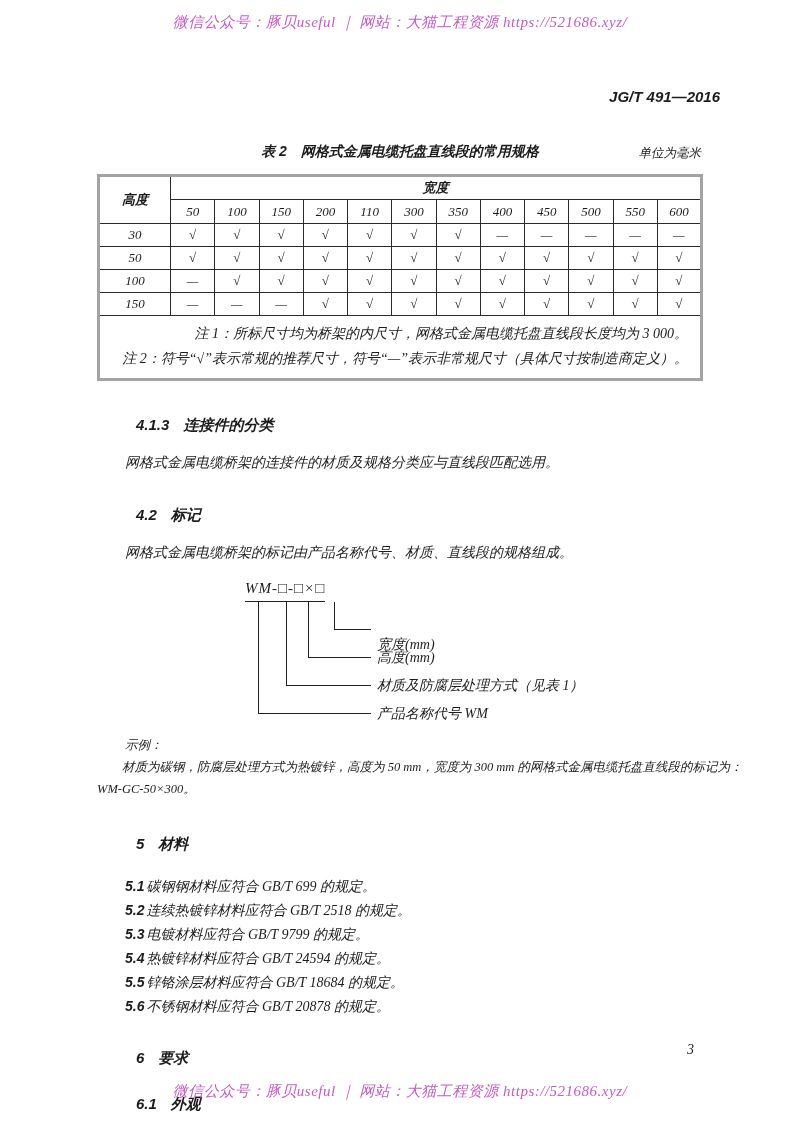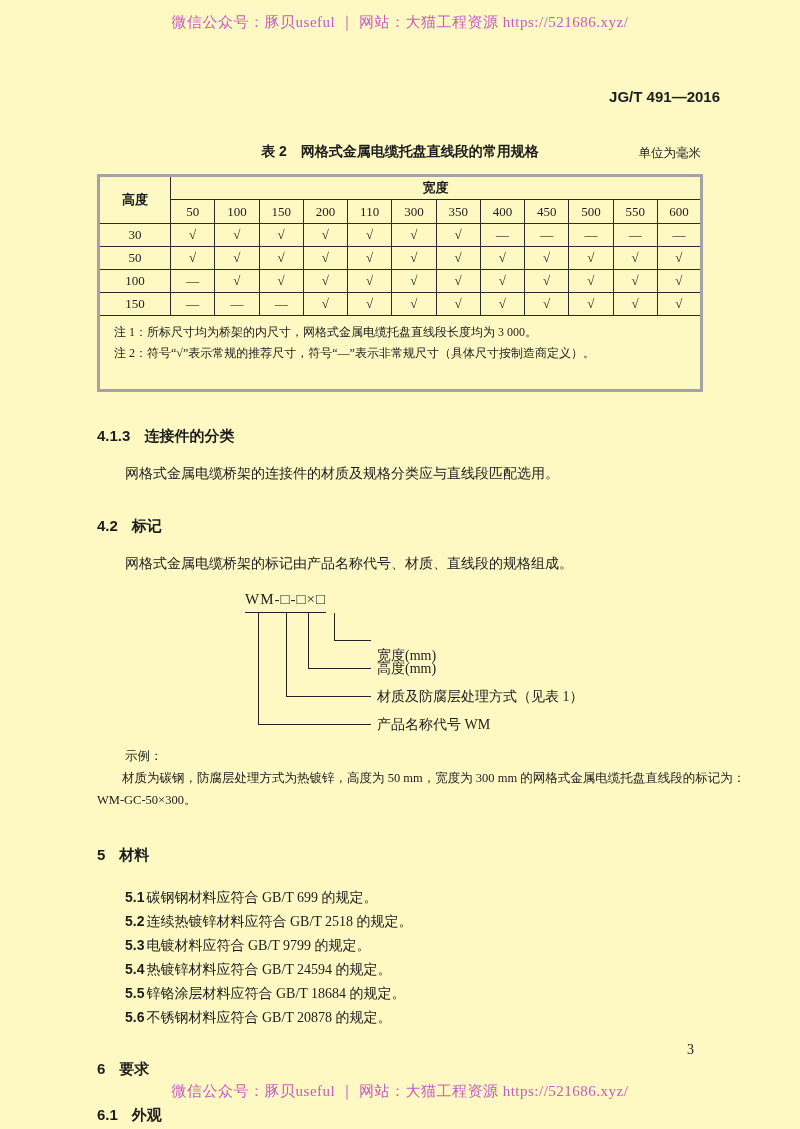--- a/index.html
+++ b/index.html
@@ -1,24 +1,25 @@
 <!DOCTYPE html>
 <html><head>
 <meta charset="utf-8">
 <style>
   * { margin:0; padding:0; box-sizing:border-box; }
   html,body { background:#e8e8e8; }
   .page {
     position:relative;
     width:800px; height:1129px;
     margin:0 auto;
-    background:#fef9c3;
+    background:#ffffff;
     font-family:"Liberation Serif","DejaVu Serif",serif;
     color:#1c1c1c;
     overflow:hidden;
+    font-style:italic;
   }
   .watermark {
     position:absolute; left:0; right:0;
     text-align:center;
     font-size:15px;
     letter-spacing:0.5px;
     font-family:"Liberation Serif","DejaVu Serif",serif;
   }
   .watermark.top { top:13px; }
   .watermark.bottom { top:1082px; }
@@ -39,29 +40,29 @@
   .spec-table col.col-h { width:72px; }
   .spec-table th, .spec-table td {
     border:1px solid #2b2b2b;
     text-align:center; vertical-align:middle;
     font-size:13px; height:23px; padding:1px 2px;
   }
   .spec-table thead th { font-family:"Liberation Sans","DejaVu Sans",sans-serif; font-weight:bold; height:24px; }
   .spec-table thead th.w-col { font-weight:normal; font-family:"Liberation Serif","DejaVu Serif",serif; }
   .spec-table td.h-cell { font-size:13px; }
   .spec-table td.notes-cell {
-    text-align:left; padding:6px 12px 25px 14px;
-    font-size:12px; line-height:1.75; height:auto;
+    text-align:right; padding:6px 12px 7px 14px;
+    font-size:14px; line-height:1.75; height:auto;
   }
   .note-line { white-space:nowrap; }
 
   
   .heading {
     font-family:"Liberation Sans","DejaVu Sans",sans-serif;
-    font-weight:bold; font-size:15px; line-height:20px;
+    font-weight:bold; font-size:15px; line-height:20px;margin-left:39px;
   }
   .h-413 { margin-top:34px; }
   .h-42  { margin-top:32px; }
   .h-5   { margin-top:34px; }
   .h-6   { margin-top:30px; }
   .h-61  { margin-top:26px; }
   .heading .clause-num { margin-right:14px; }
   .para { font-size:14px; line-height:20px; text-indent:2em; margin-top:18px; }
 
   

